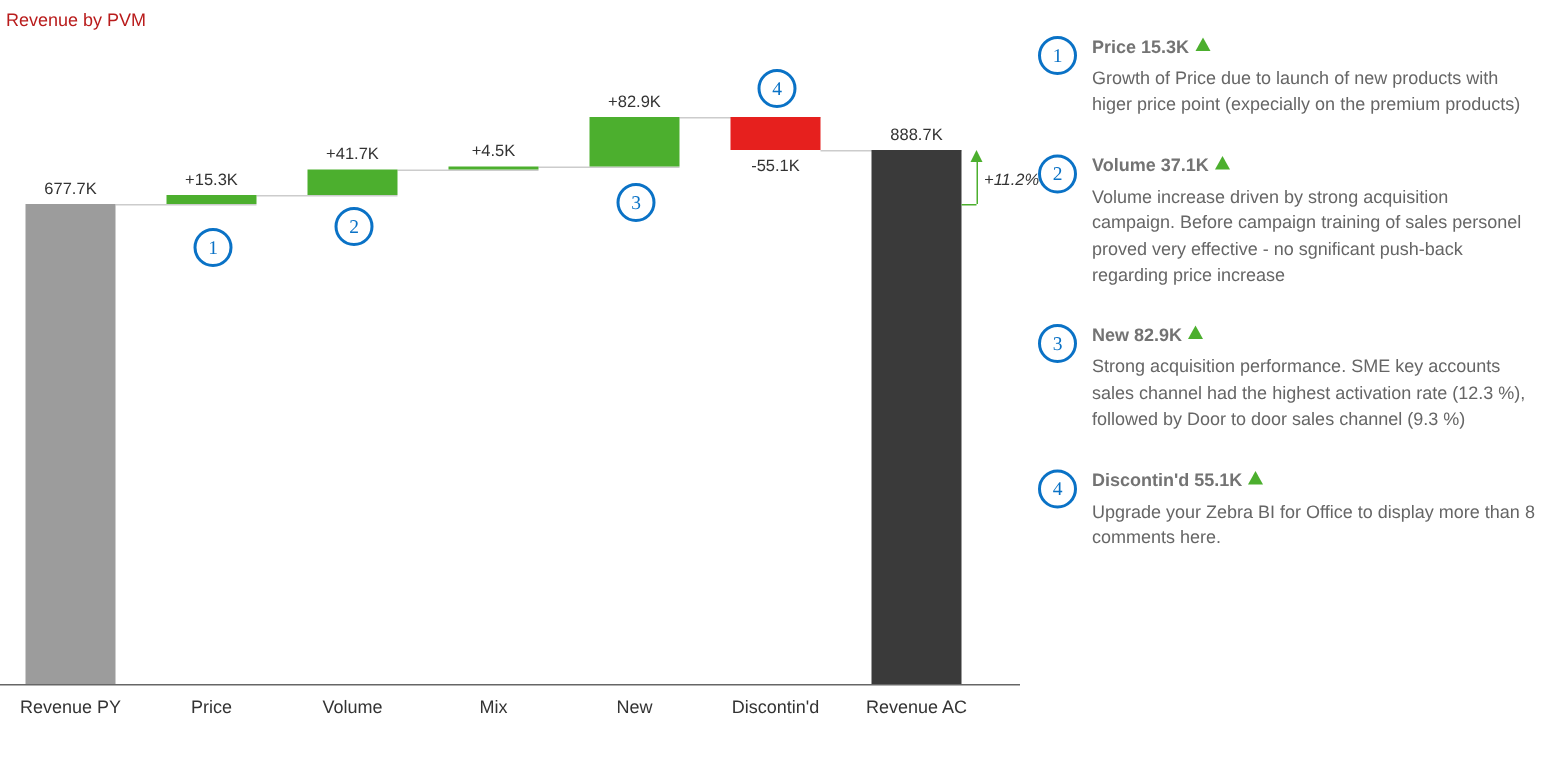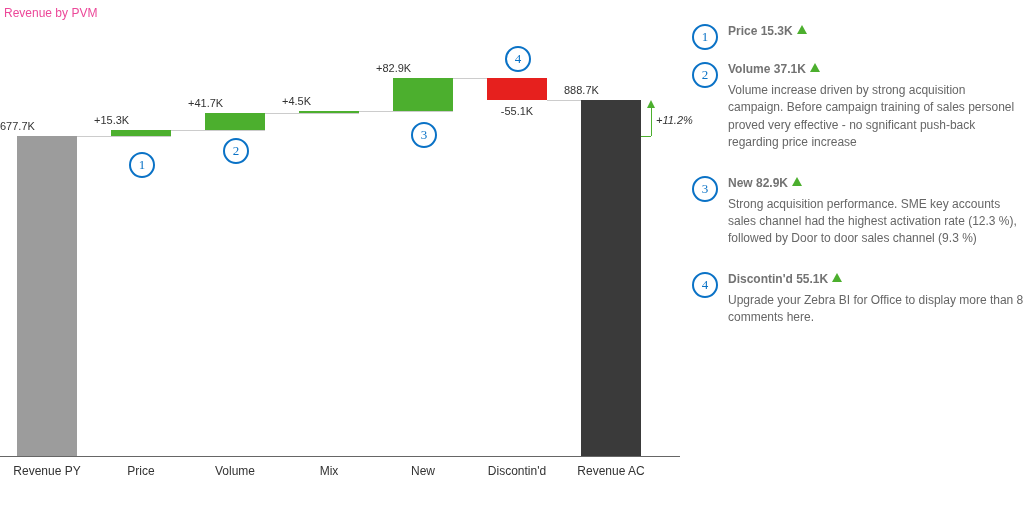--- a/index.html
+++ b/index.html
@@ -1,27 +1,27 @@
 <!DOCTYPE html>
 <html><head>
 <meta charset="utf-8">
 <style>
   html,body{margin:0;padding:0;font-family:"Segoe UI",Arial,sans-serif;font-size:12px;color:#333;background:#fff;}
   .page{width:1030px;height:516px;position:relative;}
-  .title{position:absolute;left:4px;top:6px;font-size:12px;color:#ec4899;}
+  .title{position:absolute;left:4px;top:6px;font-size:12px;color:#b91c1c;}
   
   .chart{position:absolute;left:0;top:36px;width:680px;height:480px;}
   .plot{position:relative;width:680px;height:430px;}
   .col{position:absolute;width:94px;}
   .bar{position:absolute;left:17px;width:60px;}
   .grey{background:#9c9c9c;}
   .dark{background:#3a3a3a;}
   .green{background:#4caf2e;}
   .red{background:#e6201e;}
-  .lbl-top{position:absolute;left:0;width:94px;text-align:left;font-size:11px;color:#333;}
+  .lbl-top{position:absolute;left:0;width:94px;text-align:center;font-size:11px;color:#333;}
   .lbl-bot{position:absolute;left:0;width:94px;text-align:center;font-size:11px;color:#333;}
   .axis{position:absolute;left:0;width:680px;height:1px;background:#666;}
   .cat{position:absolute;width:94px;text-align:center;font-size:12px;color:#333;}
   .callout{position:absolute;width:22px;height:22px;border:2px solid #0a72c6;border-radius:50%;text-align:center;line-height:22px;font-size:13px;color:#0a72c6;background:#fff;font-family:"Times New Roman",serif;}
   .guide{position:absolute;height:1px;background:#ccc;}
   .pctline{position:absolute;width:1px;background:#4caf2e;}
   .pcttick{position:absolute;width:10px;height:1px;background:#4caf2e;}
   .pctarrow{position:absolute;width:0;height:0;border-left:4px solid transparent;border-right:4px solid transparent;border-bottom:8px solid #4caf2e;}
   .pctlbl{position:absolute;font-size:11px;color:#333;font-style:italic;}
   
@@ -102,20 +102,21 @@
     <div class="cat" style="left:376px;top:428px;">New</div>
     <div class="cat" style="left:470px;top:428px;">Discontin'd</div>
     <div class="cat" style="left:564px;top:428px;">Revenue AC</div>
   </div>
 </div>
 
 <div class="comments">
   <div class="cmt">
     <div class="num">1</div>
     <span class="hd">Price 15.3K</span><span class="tri"></span>
+    <div class="body">Growth of Price due to launch of new products with higer price point (expecially on the premium products)</div>
   </div>
   <div class="cmt">
     <div class="num">2</div>
     <span class="hd">Volume 37.1K</span><span class="tri"></span>
     <div class="body">Volume increase driven by strong acquisition campaign. Before campaign training of sales personel proved very effective - no sgnificant push-back regarding price increase</div>
   </div>
   <div class="cmt">
     <div class="num">3</div>
     <span class="hd">New 82.9K</span><span class="tri"></span>
     <div class="body">Strong acquisition performance. SME key accounts sales channel had the highest activation rate (12.3 %), followed by Door to door sales channel (9.3 %)</div>

